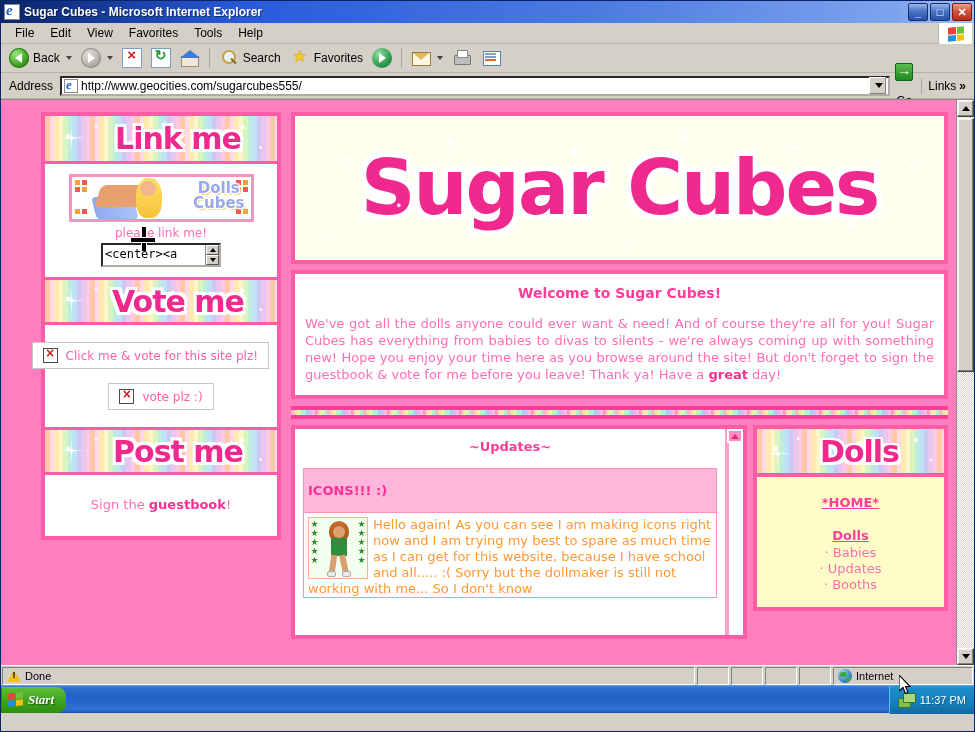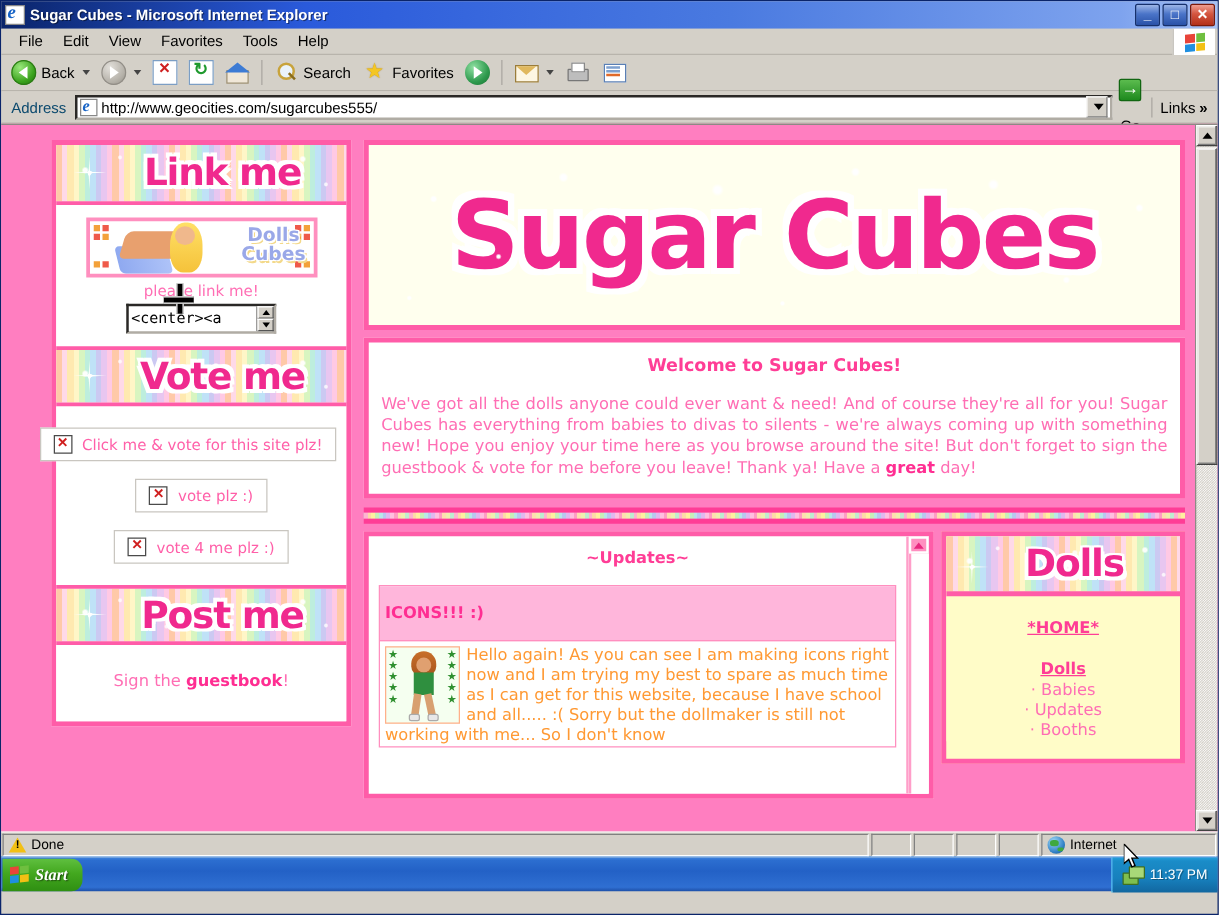--- a/index.html
+++ b/index.html
@@ -149,21 +149,21 @@
   .ic-edit::before{content:"";position:absolute;left:2px;top:3px;width:16px;height:13px;
     background:#fff;border:1px solid #5a7fb5;}
   .ic-edit::after{content:"";position:absolute;left:4px;top:5px;width:11px;height:2px;
     background:#7da0cf;box-shadow:0 3px 0 #7da0cf,0 6px 0 #e06a2a;}
 
   
   #addressbar{
     height:26px;background:#d4d0c8;display:flex;align-items:center;
     border-bottom:1px solid #b8b4ac;padding:0 2px;gap:3px;
   }
-  #addr-label{font-size:12px;color:#0c4a6e;padding:0 4px 0 6px;}
+  #addr-label{font-size:12px;color:#000000;padding:0 4px 0 6px;}
   #addr-box{
     flex:1 1 auto;height:20px;background:#fff;
     border:2px inset #b0aca4;border-top-color:#7e7a74;border-left-color:#7e7a74;
     display:flex;align-items:center;padding:0 1px;position:relative;
   }
   #addr-box .ie-glyph{width:14px;height:14px;margin:0 3px 0 1px;flex:0 0 14px;}
   #addr-box .ie-glyph::before{font-size:13px;top:-3px;}
   #addr-text{flex:1 1 auto;font-size:12px;color:#000;white-space:nowrap;overflow:hidden;
     font-family:"Liberation Sans",sans-serif;border:0;outline:0;background:transparent;}
   #addr-drop{
@@ -768,26 +768,20 @@
                 <span class="broken-ico"></span>
                 <span class="broken-label">Click me &amp; vote for this site plz!</span>
               </span>
             </div>
             <div class="vote-row">
               <span class="broken-btn">
                 <span class="broken-ico"></span>
                 <span class="broken-label">vote plz :)</span>
               </span>
             </div>
-            <div class="vote-row">
-              <span class="broken-btn">
-                <span class="broken-ico"></span>
-                <span class="broken-label">vote 4 me plz :)</span>
-              </span>
-            </div>
           </div>
 
           <div class="sb-banner rainbow rainbow-sheen">
             <span class="sparkle"></span>
             <span class="bantext">Post me</span>
           </div>
 
           <div class="sb-body">
             <div class="guestbook-line">
               <span>Sign the </span><b>guestbook</b><span>!</span>

